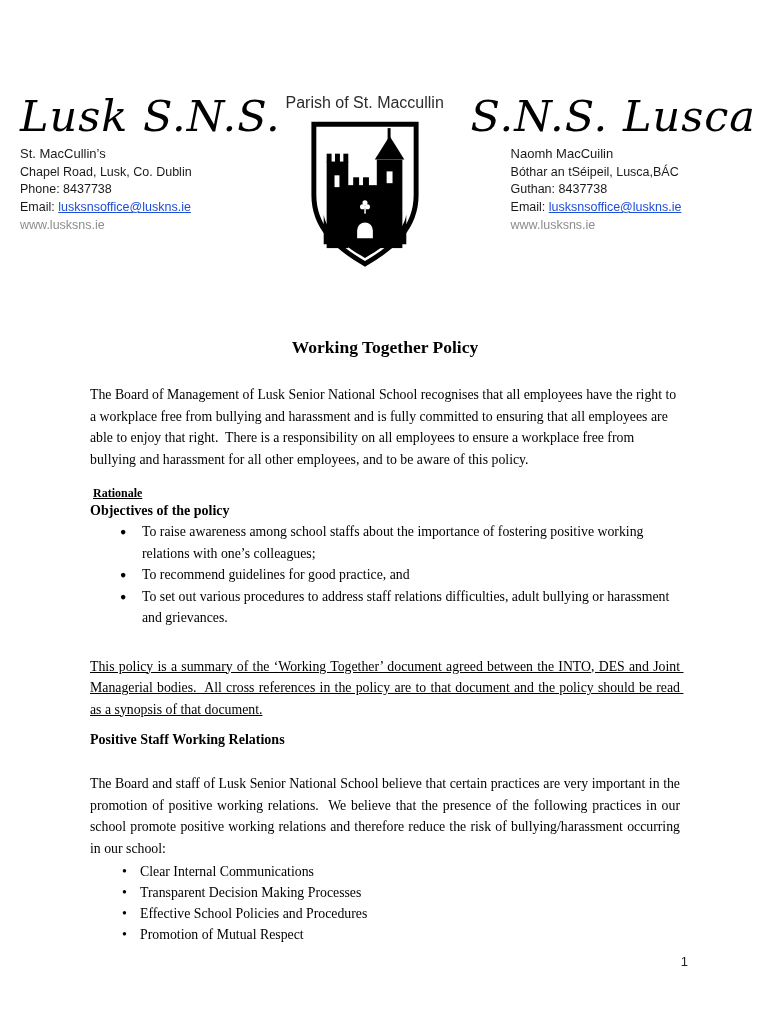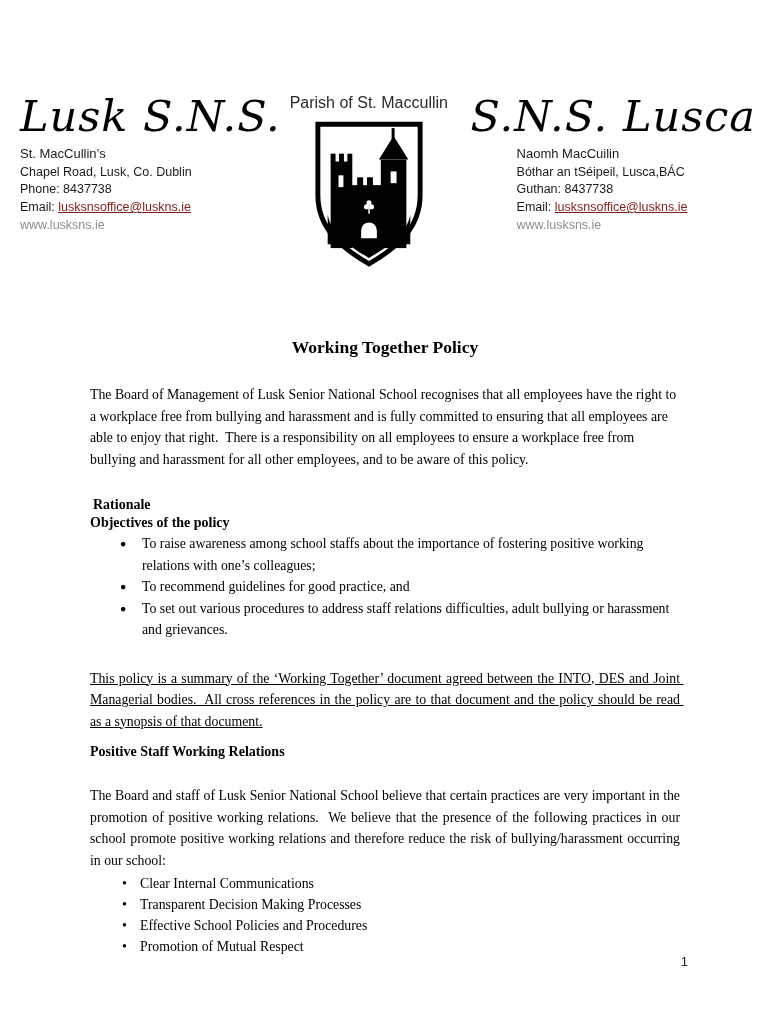--- a/index.html
+++ b/index.html
@@ -22,32 +22,32 @@
   .col-right { flex: 1; padding-left: 10px; }
 
   .script-title {
     font-family: "DejaVu Serif", serif;
     font-style: italic;
     font-size: 43px;
     line-height: 1.05;
     letter-spacing: 1px;
     white-space: nowrap;
   }
-  .col-right .script-title { margin-left: 6px; }
+  .col-right .script-title { margin-left: 12px; }
 
   .contact {
     margin-top: 6px;
     font-family: "Liberation Sans", sans-serif;
     font-size: 12.5px;
     line-height: 1.42;
     color: #1a1a1a;
   }
   .col-right .contact { margin-left: 52px; }
   .contact .c-name { font-size: 13px; }
-  a.link { color: #7f1d1d; text-decoration: underline; cursor: pointer; }
+  a.link { color: #1d4ed8; text-decoration: underline; cursor: pointer; }
   .website { color: #8d8d8d; cursor: pointer; }
 
   .parish {
     font-family: "Liberation Sans", sans-serif;
     font-size: 16px;
     color: #2b2b2b;
     margin-bottom: 3px;
   }
   .crest { width: 118px; height: 158px; display: inline-block; }
 
@@ -62,23 +62,24 @@
   .para {
     margin-top: 26px;
     font-size: 13.8px;
     line-height: 21.5px;
     white-space: pre-wrap;
   }
   .para.justify { text-align: justify; }
   .para.underlined { text-decoration: underline; text-align: justify; }
 
   .h-rationale {
-    margin-top: 27px;
-    font-size: 14px;
+    margin-top: 16px;
+    font-size: 12px;
     font-weight: bold;
+    text-decoration: underline;
     padding-left: 3px;
   }
   .h-sub { margin-top: 2px; font-size: 14px; font-weight: bold; }
   .h-section { margin-top: 12px; font-size: 14px; font-weight: bold; }
 
   ul.bullets { list-style: none; margin-top: 2px; padding-left: 30px; }
   ul.bullets li {
     position: relative;
     padding-left: 22px;
     font-size: 13.8px;

